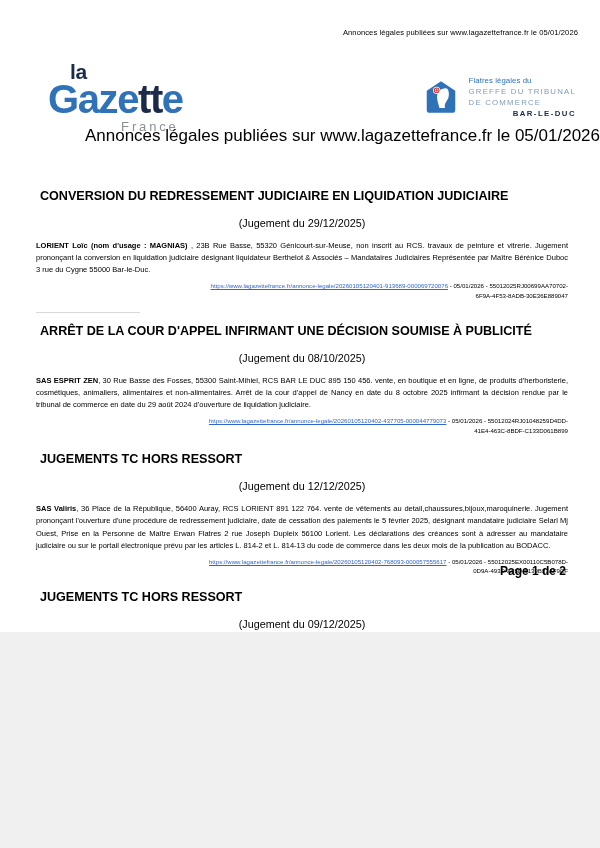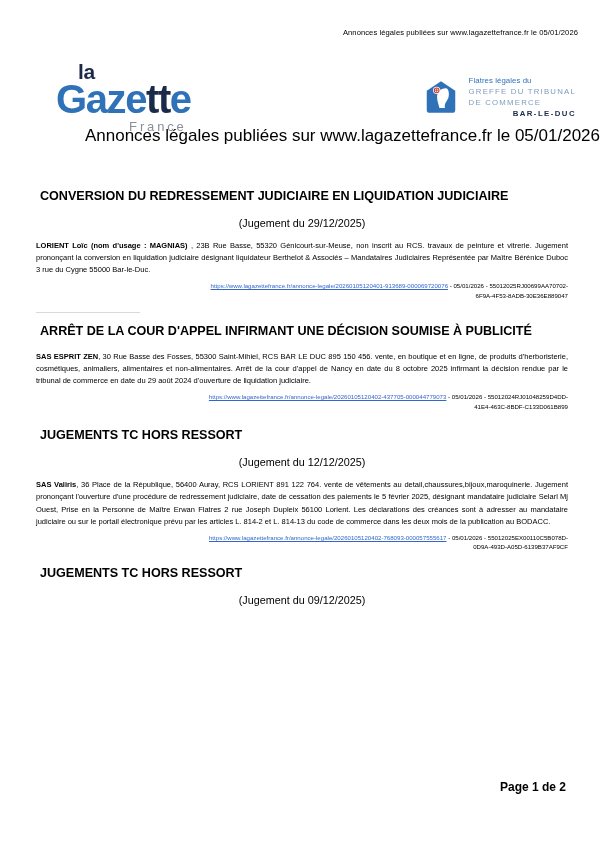--- a/index.html
+++ b/index.html
@@ -5,21 +5,21 @@
   html, body {
     margin: 0;
     padding: 0;
     background: #f0f0f0;
   }
   body {
     font-family: "Liberation Sans", sans-serif;
   }
   .page {
     width: 600px;
-    height: 848px;
+    height: 632px;
     background: #ffffff;
     position: relative;
     box-sizing: border-box;
     overflow: hidden;
   }
   
   .top-header {
     position: absolute;
     top: 28px;
     left: 0;
@@ -31,21 +31,21 @@
     color: #000;
     letter-spacing: 0.01em;
   }
   .top-header .seg { white-space: pre; }
   .u { }
 
   
   .logo-band {
     position: absolute;
     top: 62px;
-    left: 12px;
+    left: 4px;
     right: 0;
     height: 70px;
     display: flex;
     align-items: center;
     justify-content: space-between;
     padding: 0 24px 0 44px;
     box-sizing: border-box;
     gap: 40px;
   }
   .gazette-logo {
@@ -221,20 +221,21 @@
     <div class="ann">
       <div class="ann-title">CONVERSION DU REDRESSEMENT JUDICIAIRE EN LIQUIDATION JUDICIAIRE</div>
       <div class="ann-subtitle">(Jugement du 29/12/2025)</div>
       <div class="ann-body"><b>LORIENT Loïc (nom d'usage : MAGNIAS)</b><span> , 23B Rue Basse, 55320 Génicourt-sur-Meuse, non inscrit au RCS. travaux de peinture et vitrerie. Jugement prononçant la conversion en liquidation judiciaire désignant liquidateur Berthelot &amp; Associés – Mandataires Judiciaires Représentée par Maître Bérénice Duboc 3 rue du Cygne 55000 Bar-le-Duc.</span></div>
       <div class="ann-ref"><span class="link">https://www.lagazettefrance.fr/annonce-legale/20260105120401-913689-000069720076</span><span> - 05/01/2026 - 55012025RJ00699AA70702-</span><br><span>6F9A-4F53-8ADB-30E36E889047</span></div>
       <div class="sep"></div>
     </div>
 
     <div class="ann">
       <div class="ann-title">ARRÊT DE LA COUR D'APPEL INFIRMANT UNE DÉCISION SOUMISE À PUBLICITÉ</div>
+      <div class="ann-subtitle">(Jugement du 08/10/2025)</div>
       <div class="ann-body"><b>SAS ESPRIT ZEN</b><span>, 30 Rue Basse des Fosses, 55300 Saint-Mihiel, RCS BAR LE DUC 895 150 456. vente, en boutique et en ligne, de produits d'herboristerie, cosmétiques, animaliers, alimentaires et non-alimentaires. Arrêt de la cour d'appel de Nancy en date du 8 octobre 2025 infirmant la décision rendue par le tribunal de commerce en date du 29 août 2024 d'ouverture de liquidation judiciaire.</span></div>
       <div class="ann-ref"><span class="link">https://www.lagazettefrance.fr/annonce-legale/20260105120402-437705-000044779073</span><span> - 05/01/2026 - 55012024RJ01048259D4DD-</span><br><span>41E4-463C-8BDF-C133D061B899</span></div>
       <div class="gap-lg"></div>
     </div>
 
     <div class="ann">
       <div class="ann-title">JUGEMENTS TC HORS RESSORT</div>
       <div class="ann-subtitle">(Jugement du 12/12/2025)</div>
       <div class="ann-body"><b>SAS Valiris</b><span>, 36 Place de la République, 56400 Auray, RCS LORIENT 891 122 764. vente de vêtements au detail,chaussures,bijoux,maroquinerie. Jugement prononçant l'ouverture d'une procédure de redressement judiciaire, date de cessation des paiements le 5 février 2025, désignant mandataire judiciaire Selarl Mj Ouest, Prise en la Personne de Maître Erwan Flatres 2 rue Joseph Dupleix 56100 Lorient. Les déclarations des créances sont à adresser au mandataire judiciaire ou sur le portail électronique prévu par les articles L. 814-2 et L. 814-13 du code de commerce dans les deux mois de la publication au BODACC.</span></div>
       <div class="ann-ref"><span class="link">https://www.lagazettefrance.fr/annonce-legale/20260105120402-768093-000057555617</span><span> - 05/01/2026 - 55012025EX00110C5B078D-</span><br><span>0D9A-493D-A05D-6139B37AF9CF</span></div>

